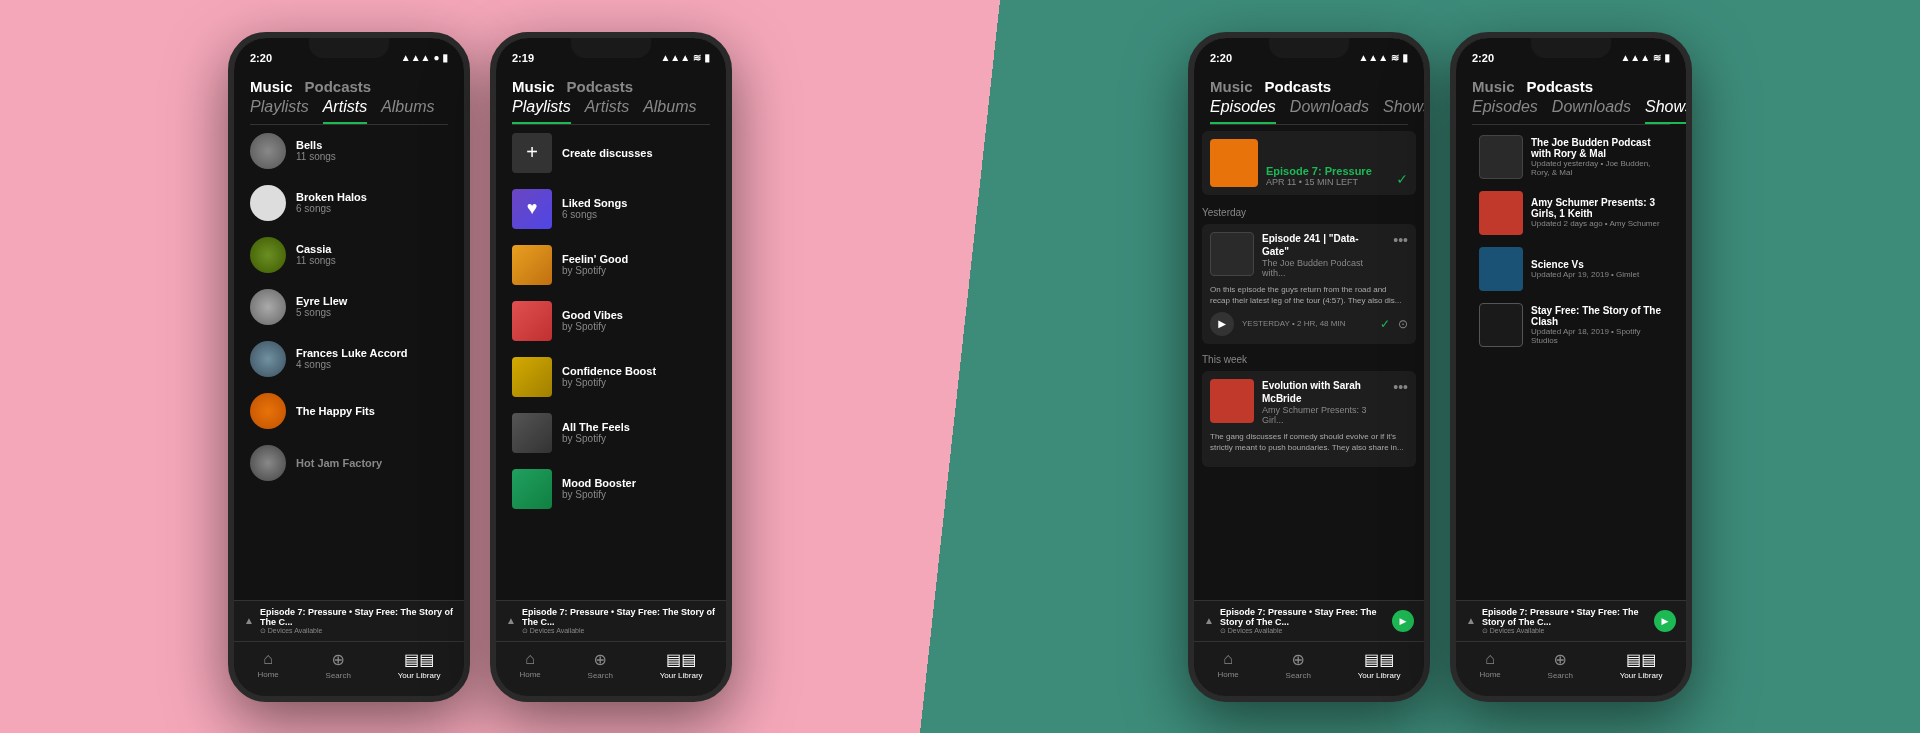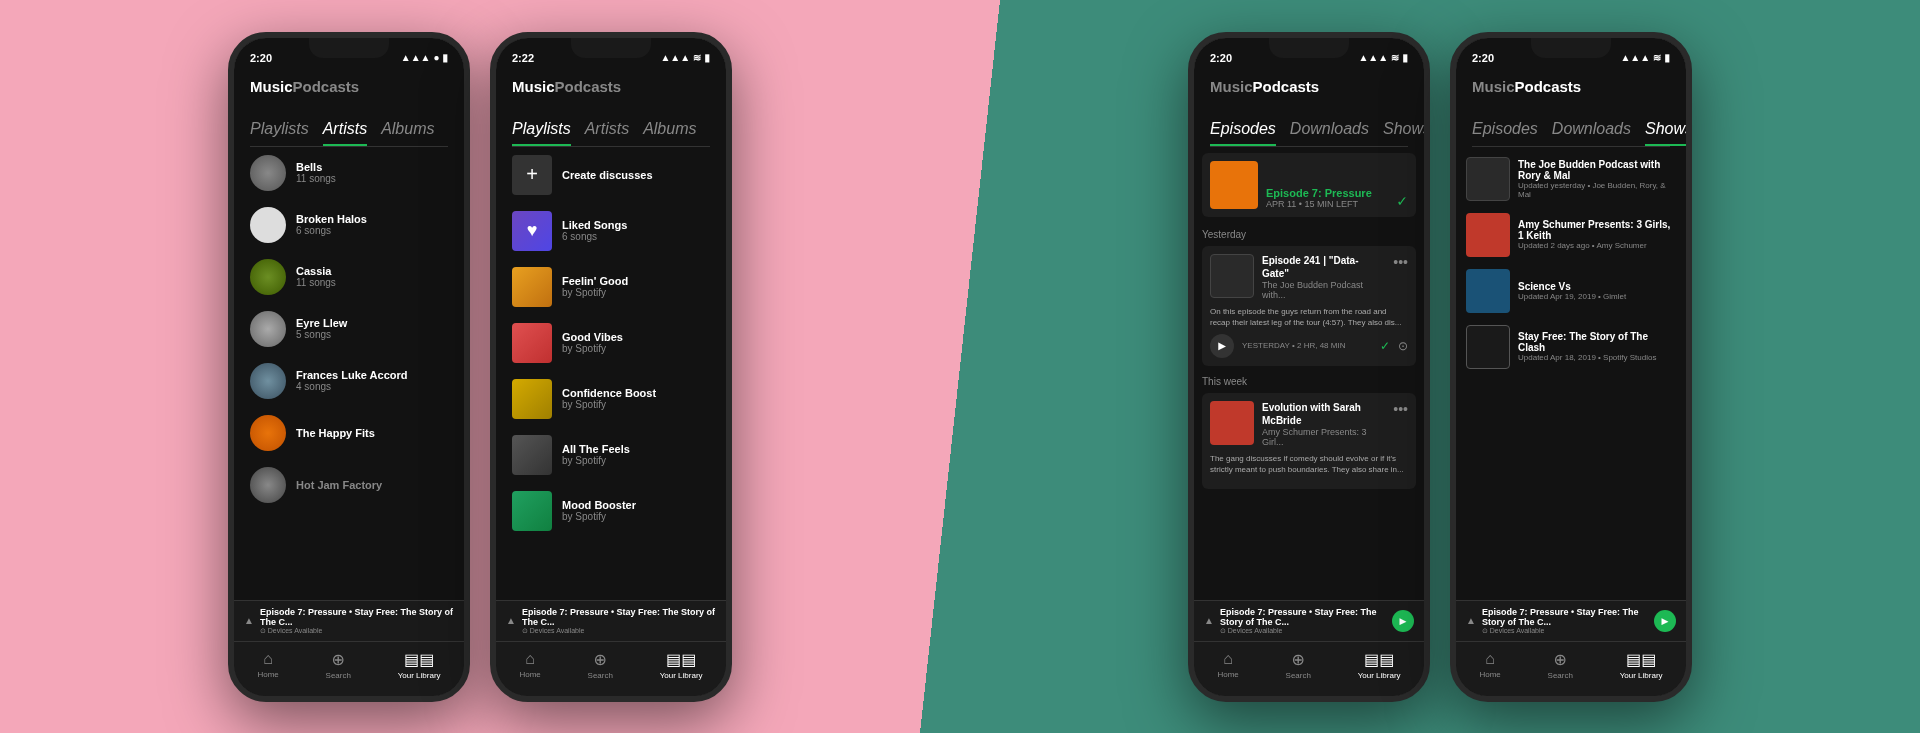--- a/index.html
+++ b/index.html
@@ -105,21 +105,22 @@
     }
 
     
     .tab-header {
       padding: 8px 16px 0;
       flex-shrink: 0;
     }
 
     .music-podcasts {
       display: flex;
-      margin-bottom: 22px;
+      gap: 12px;
+      margin-bottom: 0;
     }
 
     .music-tab, .podcasts-tab {
       font-size: 15px;
       font-weight: 700;
       padding-bottom: 3px;
     }
 
     .music-tab.active { color: white; }
     .music-tab.inactive { color: #888; }
@@ -439,21 +440,21 @@
             <span>Your Library</span>
           </div>
         </div>
       </div>
     </div>
 
     <div class="phone">
       <div class="phone-notch"></div>
       <div class="phone-inner">
         <div class="status-bar">
-          <span class="status-time">2:22</span>
+          <span class="status-time">2:19</span>
           <div class="status-icons">
             <span>▲▲▲</span>
             <span>≋</span>
             <span>▮</span>
           </div>
         </div>
         <div class="app-content">
           <div class="tab-header">
             <div class="music-podcasts">
               <span class="music-tab active">Music</span>
@@ -659,21 +660,21 @@
               <span class="podcasts-tab active">Podcasts</span>
             </div>
             <div class="sub-tabs">
               <span class="sub-tab">Episodes</span>
               <span class="sub-tab">Downloads</span>
               <span class="sub-tab active">Shows</span>
             </div>
           </div>
           <div class="divider-line"></div>
 
-          <div class="list-container" style="padding:4px 0;">
+          <div class="list-container" style="padding:4px 13px;">
             <div class="show-item">
               <div class="show-thumb color-joe"></div>
               <div class="show-info">
                 <div class="show-title">The Joe Budden Podcast with Rory &amp; Mal</div>
                 <div class="show-meta">Updated yesterday • Joe Budden, Rory, &amp; Mal</div>
               </div>
             </div>
             <div class="show-item">
               <div class="show-thumb color-amy"></div>
               <div class="show-info">

